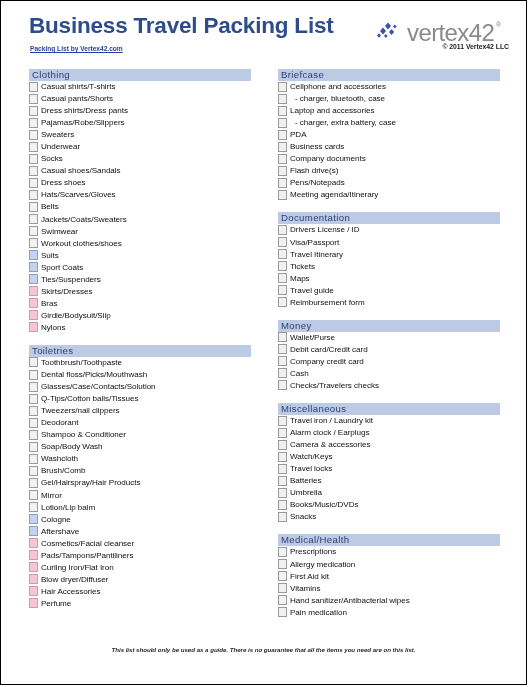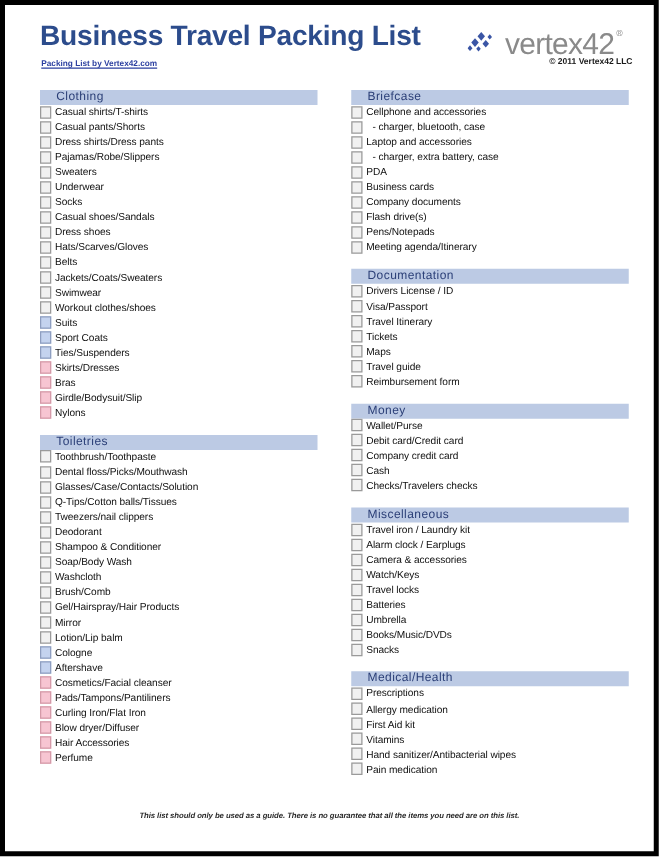--- a/index.html
+++ b/index.html
@@ -10,21 +10,21 @@
   body {
     width: 529px;
     height: 687px;
     font-family: "Liberation Sans", sans-serif;
     overflow: hidden;
   }
   #page {
     position: relative;
     width: 527px;
     height: 685px;
-    border: 4px solid #000000;
+    border: 1px solid #000000;
     background: #ffffff;
     box-sizing: border-box;
   }
 
   
   .header {
     position: relative;
     height: 52px;
     padding: 0 18px;
   }
@@ -106,21 +106,21 @@
   .col-right { left: 277px; }
 
   .section { margin-bottom: 11px; }
 
   .section-header {
     background: #bccae4;
     color: #2b3f77;
     font-size: 9.6px;
     line-height: 12px;
     height: 12px;
-    padding-left: 13px;
+    padding-left: 3px;
     letter-spacing: 0.35px;
     box-sizing: border-box;
     white-space: nowrap;
     overflow: hidden;
   }
 
   .row {
     display: flex;
     align-items: flex-start;
     height: 12.05px;

